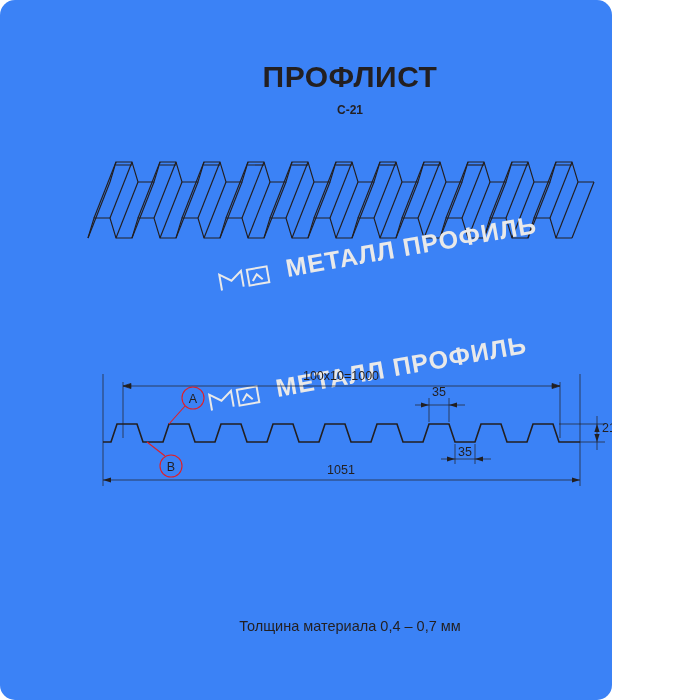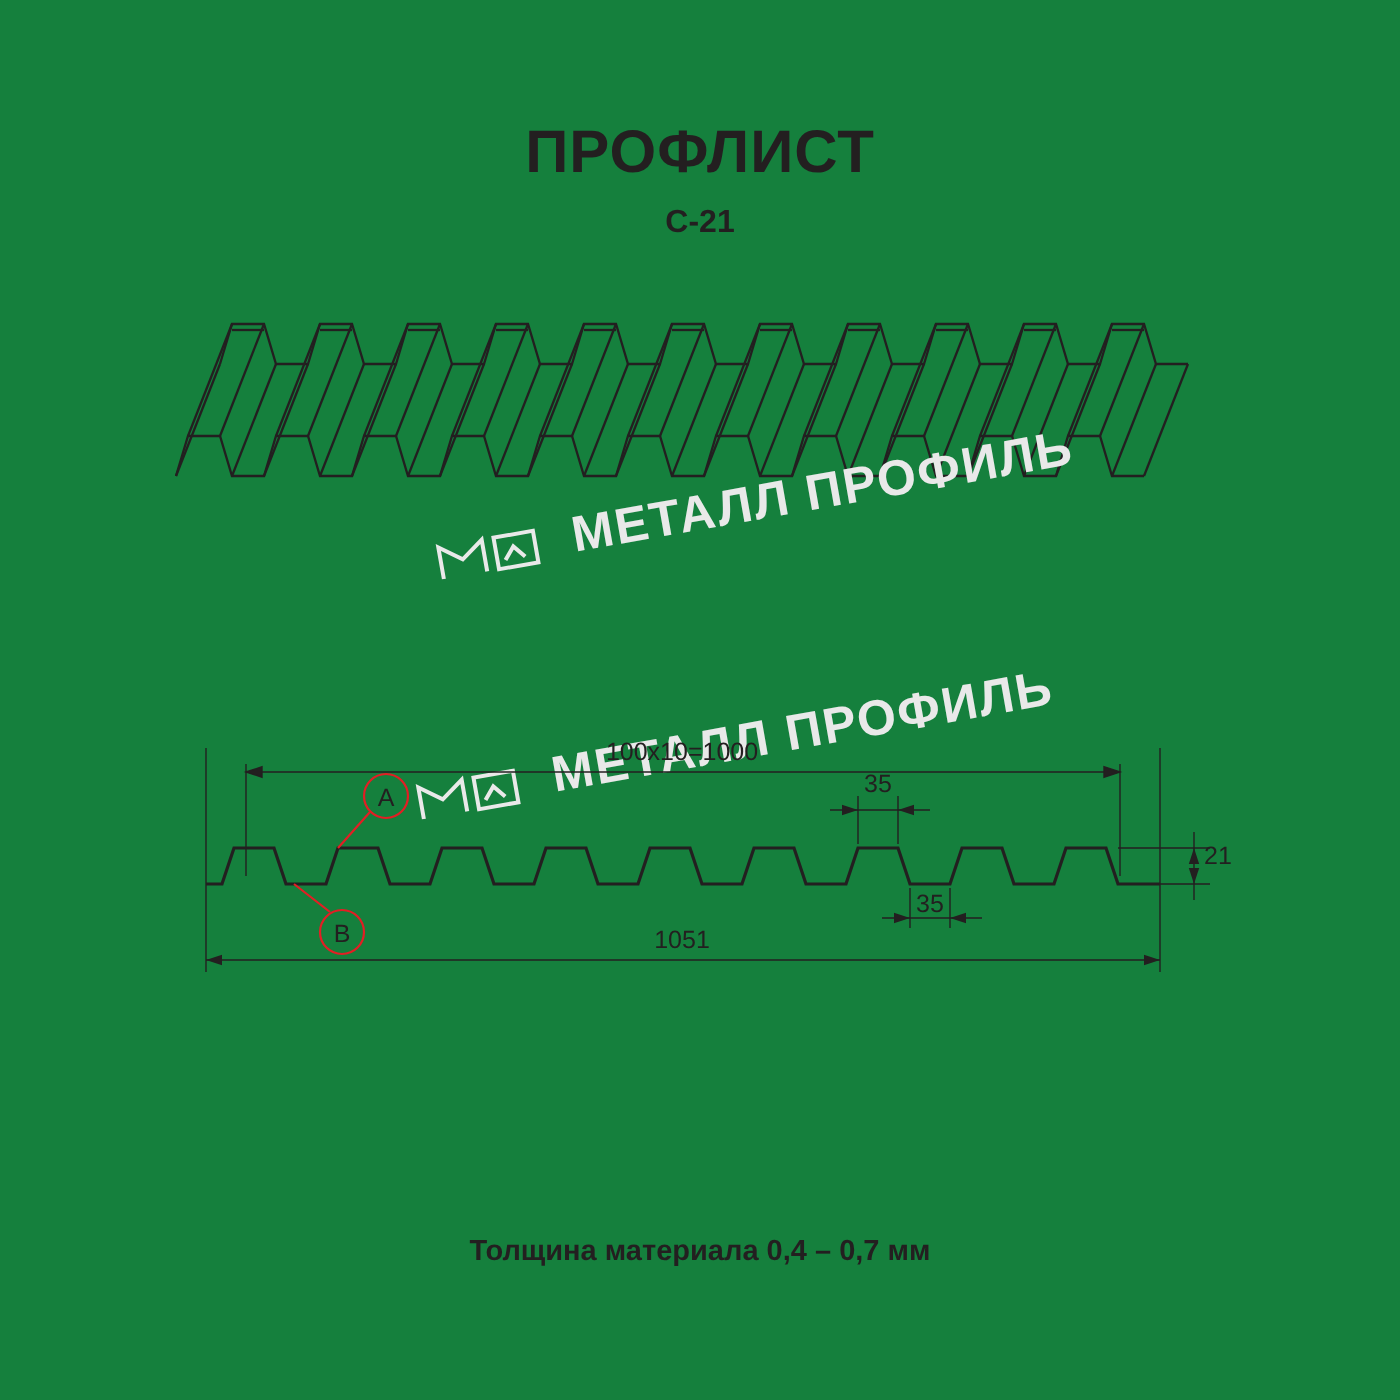--- a/index.html
+++ b/index.html
@@ -4,57 +4,58 @@
 <style>
   * { box-sizing: border-box; }
   html, body {
     margin: 0; padding: 0;
     width: 700px; height: 700px;
     background: #ffffff;
     font-family: "Liberation Sans", sans-serif;
   }
   .page {
     position: relative;
-    width: 700px; height: 700px;
+    width: 612px; height: 700px;
     overflow: hidden;
-    background: #15803d;
+    background: #3b82f6;
+    border-radius: 15px;
   }
   .title {
     position: absolute;
     top: 60px; left: 0; width: 700px;
     text-align: center;
     font-size: 30px;
     font-weight: bold;
     color: #231f20;
     letter-spacing: 0.5px;
   }
   .subtitle {
     position: absolute;
     top: 103px; left: 0; width: 700px;
     text-align: center;
-    font-size: 16px;
+    font-size: 12px;
     font-weight: bold;
     color: #231f20;
   }
   .iso-wrap {
     position: absolute;
     top: 150px; left: 80px;
     width: 540px; height: 130px;
   }
   .dim-wrap {
     position: absolute;
     top: 356px; left: 85px;
     width: 530px; height: 145px;
   }
   .footnote {
     position: absolute;
     top: 618px; left: 0; width: 700px;
     text-align: center;
     font-size: 14.5px;
-    font-weight: bold;
+    font-weight: normal;
     color: #231f20;
   }
   .wm {
     position: absolute;
     pointer-events: none;
     color: #e9e9e9;
     font-weight: bold;
     white-space: nowrap;
     font-size: 25px;
     letter-spacing: 1px;

